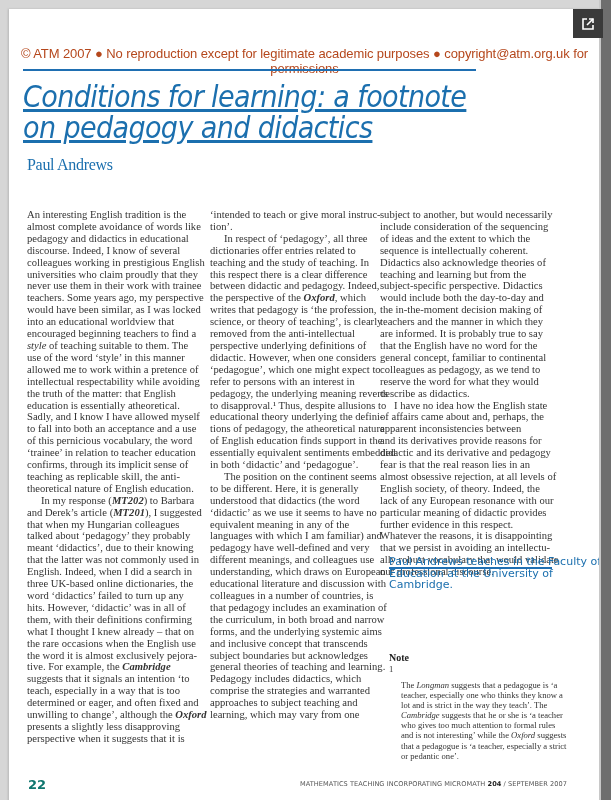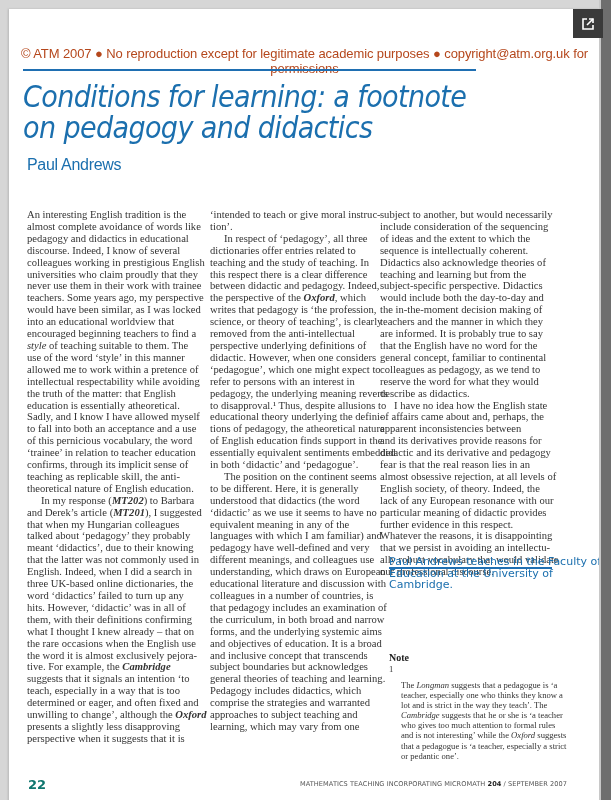--- a/index.html
+++ b/index.html
@@ -33,24 +33,25 @@
   .rule-top {
     position: absolute; left: 14px; top: 60px; width: 453px; height: 2px; background: #1f6fb2;
     width: 453px;
   }
   .rule-top { width: 453px; }
   .title {
     position: absolute; left: 14px; top: 72px; width: 470px;
     font-family: "DejaVu Sans", sans-serif; font-style: italic; font-weight: normal;
     font-size: 30px; line-height: 31px; color: #1b6fae; letter-spacing: -0.6px;
     font-stretch: condensed;
+    text-decoration: underline;
   }
   .author {
     position: absolute; left: 18px; top: 147px;
-    font-family: Liberation Sans, sans-serif; font-size: 16px; color: #1b6fae; letter-spacing: -0.3px; text-align: center;
+    font-family: Liberation Serif, serif; font-size: 16px; color: #1b6fae; letter-spacing: -0.3px; text-align: center;
   }
   .col {
     position: absolute; top: 200px; font-size: 10.6px; line-height: 11.9px; color: #333;
     text-align: left;
   }
   .col1 { left: 18px; top: 200px; width: 188px; }
   .col2 { left: 201px; top: 200px; width: 180px; }
   .col3 { left: 371px; top: 200px; width: 180px; }
   .line { display: block; white-space: nowrap; }
   .bio-rule { position: absolute; left: 380px; top: 558px; width: 163px; height: 1.5px; background: #1f6fb2; }
@@ -165,21 +166,20 @@
       <span class="line">equivalent meaning in any of the</span>
       <span class="line">languages with which I am familiar) and</span>
       <span class="line">pedagogy have well-defined and very</span>
       <span class="line">different meanings, and colleagues use</span>
       <span class="line">understanding, which draws on European</span>
       <span class="line">educational literature and discussion with</span>
       <span class="line">colleagues in a number of countries, is</span>
       <span class="line">that pedagogy includes an examination of</span>
       <span class="line">the curriculum, in both broad and narrow</span>
       <span class="line">forms, and the underlying systemic aims</span>
-      <span class="line">and objectives of education. It is a broad</span>
       <span class="line">and inclusive concept that transcends</span>
       <span class="line">subject boundaries but acknowledges</span>
       <span class="line">general theories of teaching and learning.</span>
       <span class="line">Pedagogy includes didactics, which</span>
       <span class="line">comprise the strategies and warranted</span>
       <span class="line">approaches to subject teaching and</span>
       <span class="line">learning, which may vary from one</span>
     </div>
   <div class="col col3" id="col3">
       <span class="line">subject to another, but would necessarily</span>

